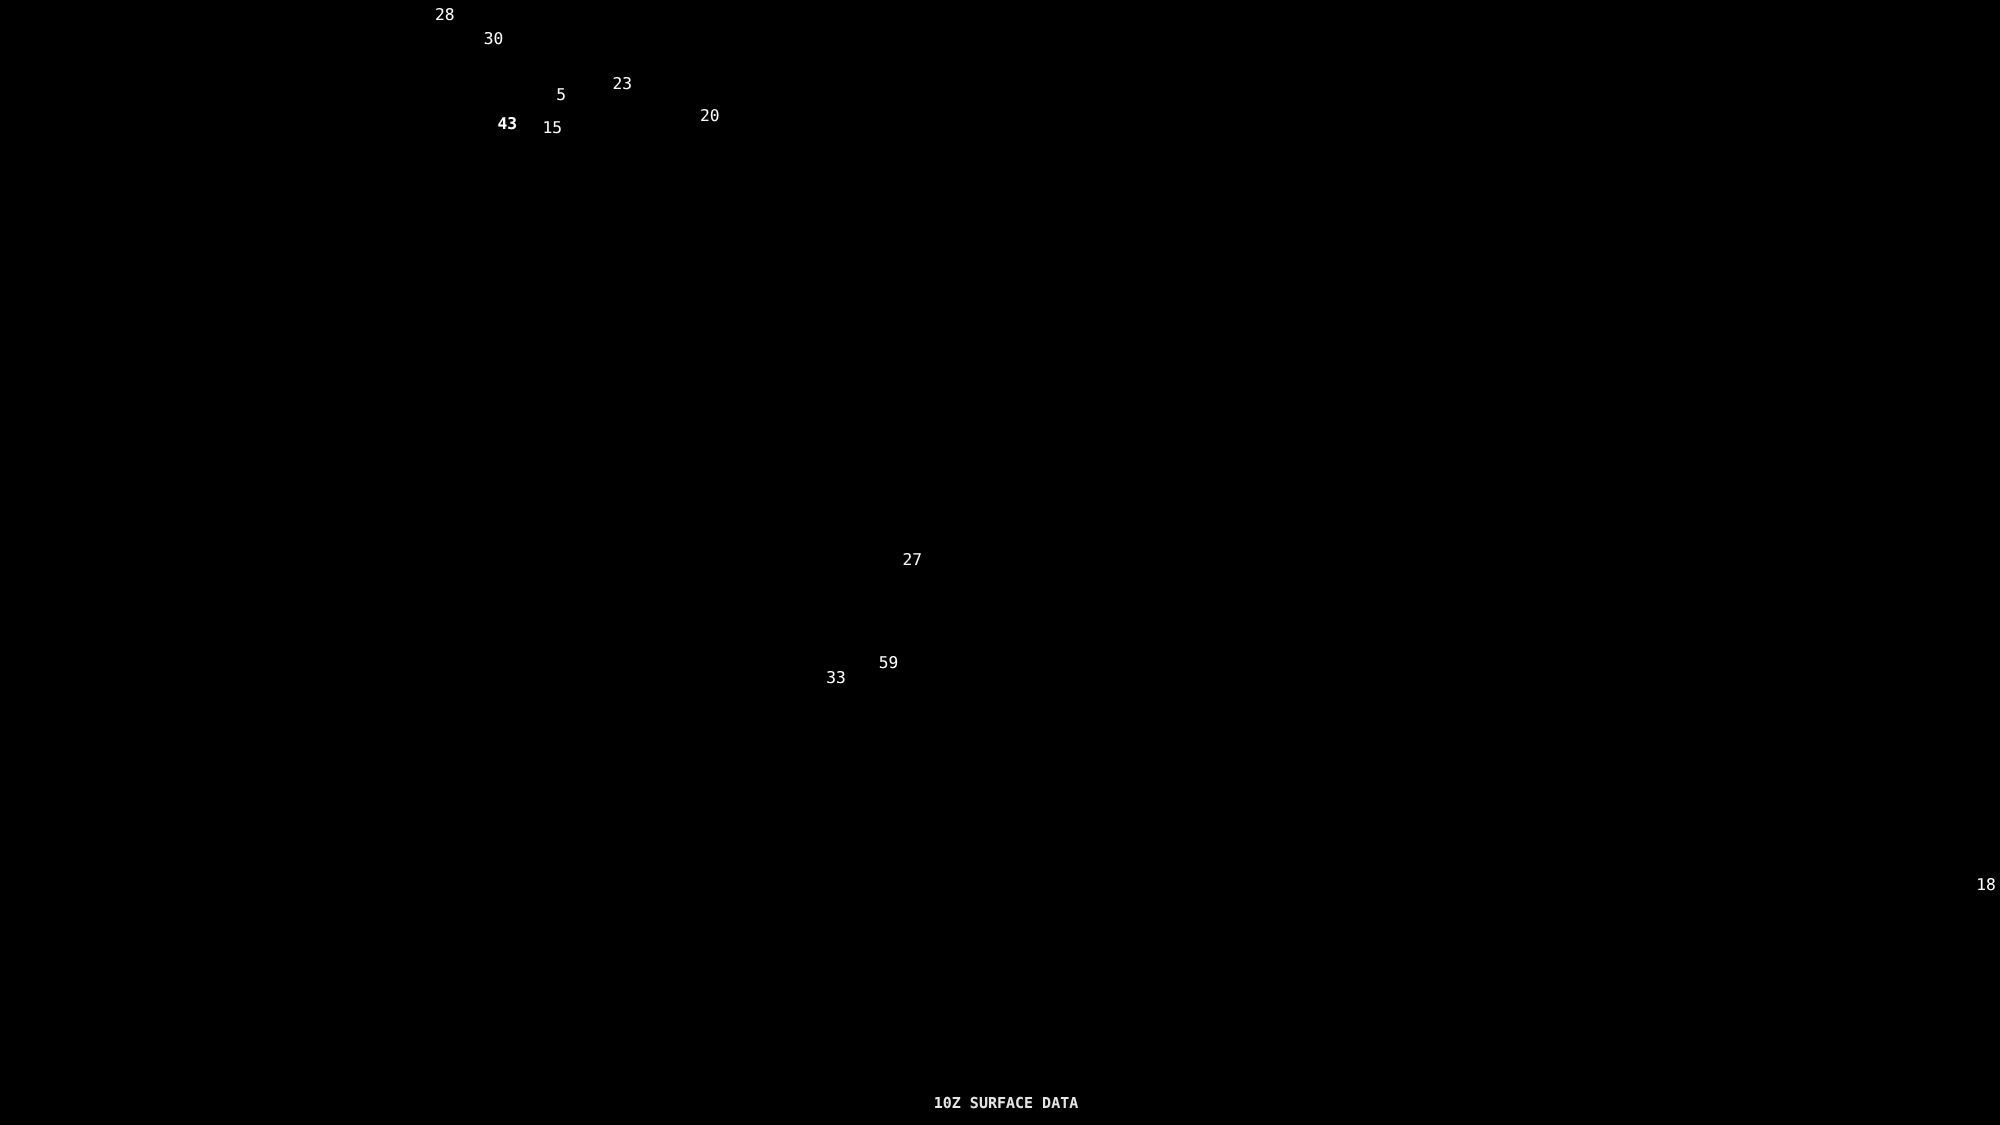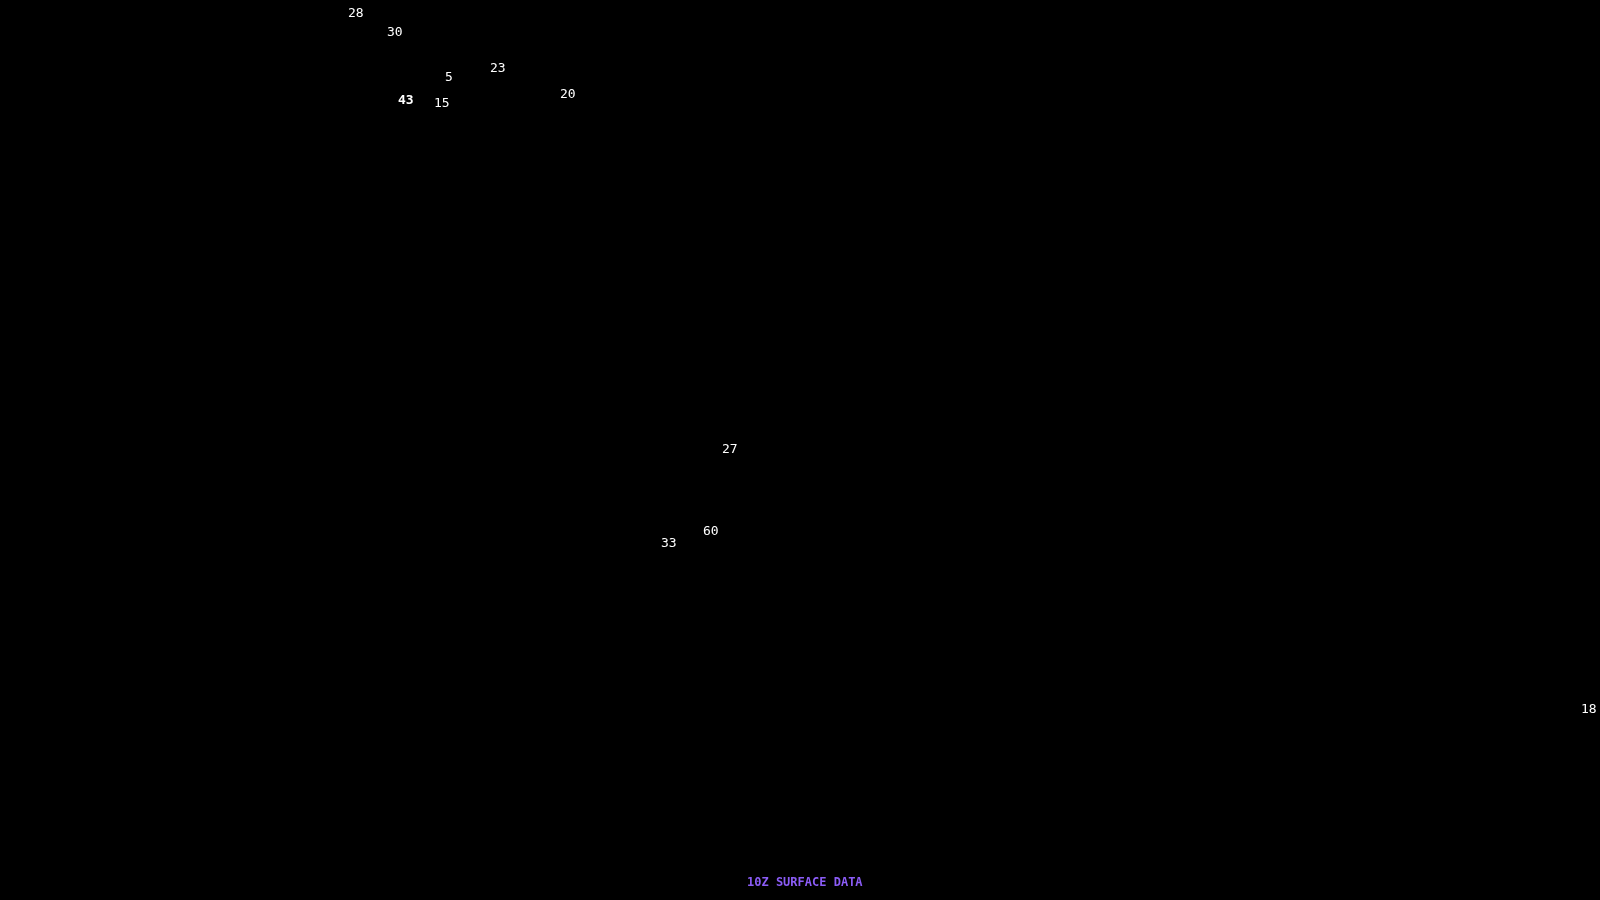--- a/index.html
+++ b/index.html
@@ -19,39 +19,39 @@
     position: absolute;
     color: #ffffff;
     font-size: 13px;
     line-height: 11px;
     white-space: pre;
   }
   .caption {
     position: absolute;
     left: 747px;
     top: 876px;
-    color: #8b5cf6;
+    color: #e5e5e5;
     font-size: 12px;
     font-weight: bold;
     line-height: 12px;
     letter-spacing: 0px;
     white-space: pre;
   }
 </style>
 </head>
 <body>
 
 <div id="plot">
   <div id="stations">
       <span class="station" style="left: 348px; top: 7px;">28</span>
       <span class="station" style="left: 387px; top: 26px;">30</span>
       <span class="station" style="left: 490px; top: 18px; margin-top: 44px;">23</span>
       <span class="station" style="left: 445px; top: 71px;">5</span>
       <span class="station" style="left: 398px; top: 94px; font-weight: bold;">43</span>
       <span class="station" style="left: 434px; top: 97px;">15</span>
       <span class="station" style="left: 560px; top: 88px;">20</span>
       <span class="station" style="left: 722px; top: 443px;">27</span>
-      <span class="station" style="left: 703px; top: 525px;">60</span>
+      <span class="station" style="left: 703px; top: 525px;">59</span>
       <span class="station" style="left: 661px; top: 537px;">33</span>
       <span class="station" style="left: 1581px; top: 658px; margin-top: 45px;">18</span>
     </div>
   <div class="caption">10Z SURFACE DATA</div>
 </div>
 
 </body></html>

